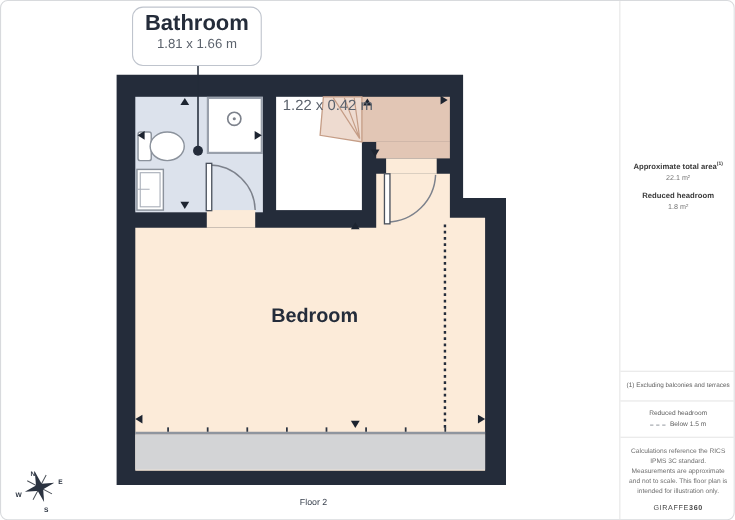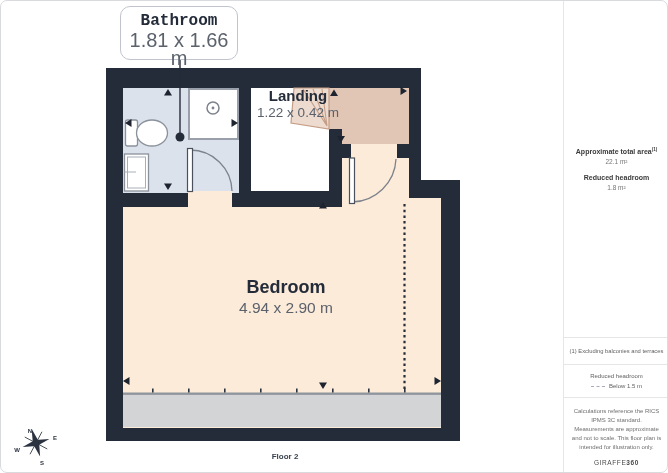--- a/index.html
+++ b/index.html
@@ -11,29 +11,29 @@
   }
   svg { position:absolute; left:0; top:0; }
   .label { position:absolute; text-align:center; transform:translateX(-50%); white-space:nowrap; }
   .room-title { font-weight:bold; color:#242c3a; }
   .room-dims  { color:#5b626c; }
   .callout {
     position:absolute; left:119px; top:5px; width:118px; height:54px;
     background:#ffffff; border:1.5px solid #bfc4cd; border-radius:10px;
     text-align:center; padding-top:5px;
   }
-  .callout .room-title { font-size:16px; line-height:19px;font-family:Liberation Mono, monospace; }
-  .callout .room-dims  { font-size:20px; line-height:18px; }
+  .callout .room-title { font-size:20px; line-height:19px; }
+  .callout .room-dims  { font-size:12px; line-height:18px; }
   .landing-label  { left:297px; top:86px; }
   .landing-label .room-title { font-size:15px; line-height:17px; }
   .landing-label .room-dims  { font-size:13.5px; line-height:17px; }
   .bedroom-label  { left:285px; top:276px; }
   .bedroom-label .room-title { font-size:18px; line-height:21px; }
   .bedroom-label .room-dims  { font-size:15.5px; line-height:20px; }
-  .floor-label { left:284px; top:451px; font-size:8px; font-weight:bold; color:#3a424f; }
+  .floor-label { left:284px; top:451px; font-size:8px; font-weight:normal; color:#3a424f; }
 
   .sidebar {
     position:absolute; left:562px; top:0; width:106px; height:473px;
     border-left:1px solid #e6e6e6; display:flex; flex-direction:column;
     color:#3a3a3a;
   }
   .sb-sec { width:100%; }
   .sec-areas { height:336px; display:flex; flex-direction:column; justify-content:center;
                align-items:center; text-align:center; }
   .s-head { font-size:7px; font-weight:bold; color:#3a3a3a; }
@@ -144,27 +144,25 @@
       <text x="16" y="451" font-size="6" font-weight="bold" fill="#2b3340" text-anchor="middle">W</text>
     </g>
   </svg>
 
   <div class="callout">
     <div class="room-title">Bathroom</div>
     <div class="room-dims">1.81 x 1.66 m</div>
   </div>
 
   <div class="label landing-label">
-    <div class="room-title">Landing</div>
     <div class="room-dims">1.22 x 0.42 m</div>
   </div>
 
   <div class="label bedroom-label">
     <div class="room-title">Bedroom</div>
-    <div class="room-dims">4.94 x 2.90 m</div>
   </div>
 
   <div class="label floor-label">Floor 2</div>
 
   <div class="sidebar">
     <div class="sb-sec sec-areas">
       <div class="s-head"><span>Approximate total area</span><sup>(1)</sup></div>
       <div class="s-val">22.1 m²</div>
       <div class="s-head">Reduced headroom</div>
       <div class="s-val" style="margin-bottom:0">1.8 m²</div>

